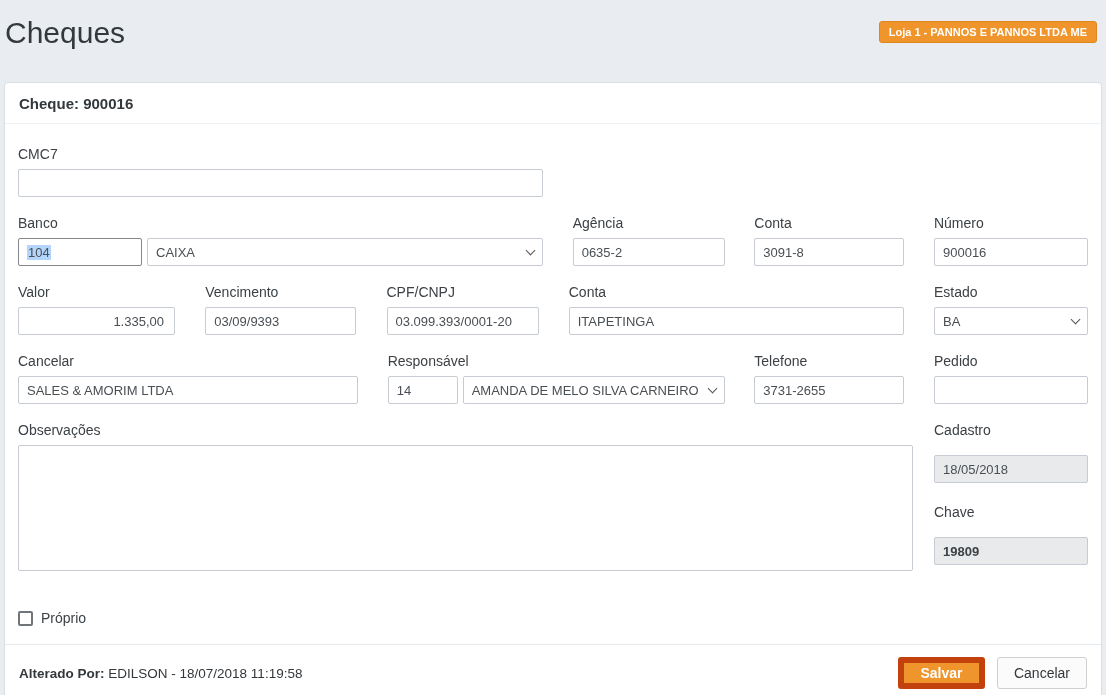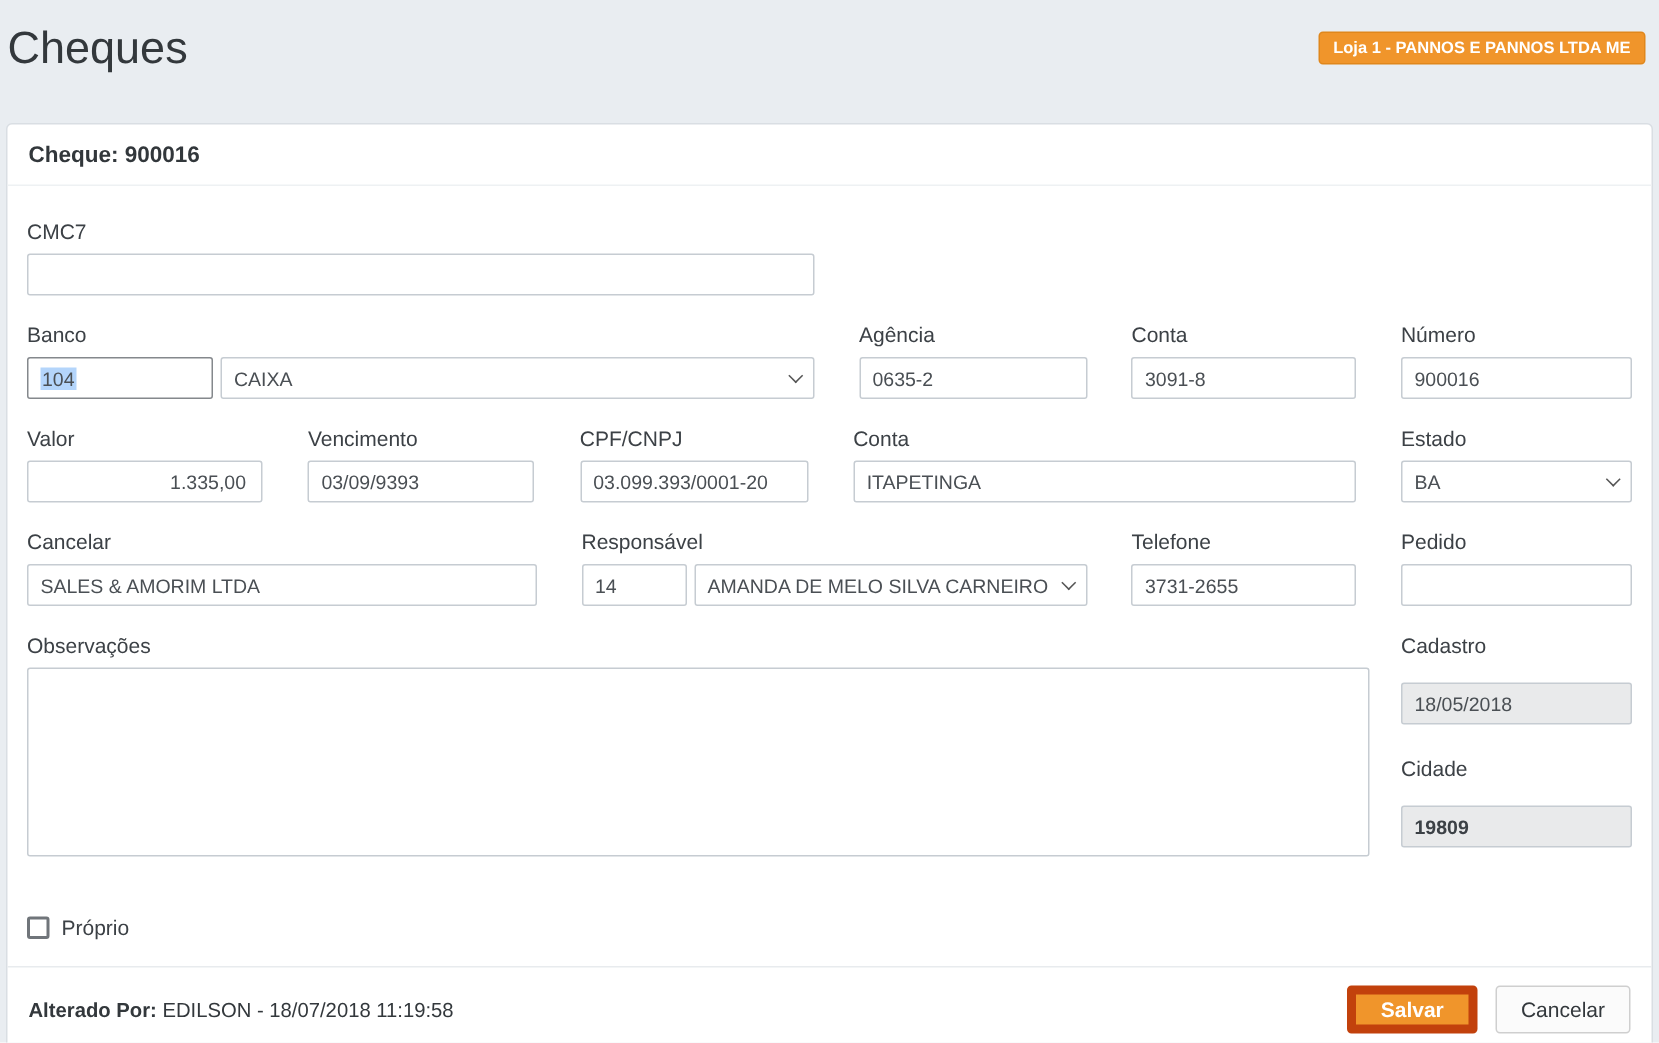--- a/index.html
+++ b/index.html
@@ -221,21 +221,21 @@
         <div class="field w-obs">
           <span class="field-label">Observações</span>
           <textarea class="input-area" style=""></textarea>
         </div>
         <div class="side-col w-side">
           <div class="field">
             <span class="field-label">Cadastro</span>
             <input class="input readonly" readonly="" value="18/05/2018" style="">
           </div>
           <div class="field">
-            <span class="field-label">Cidade</span>
+            <span class="field-label">Chave</span>
             <input class="input readonly bold" readonly="" value="19809" style="">
           </div>
         </div>
       </div>
 
       <div class="check-row">
         <input type="checkbox" class="checkbox" style="">
         <span class="check-label">Próprio</span>
       </div>
 

